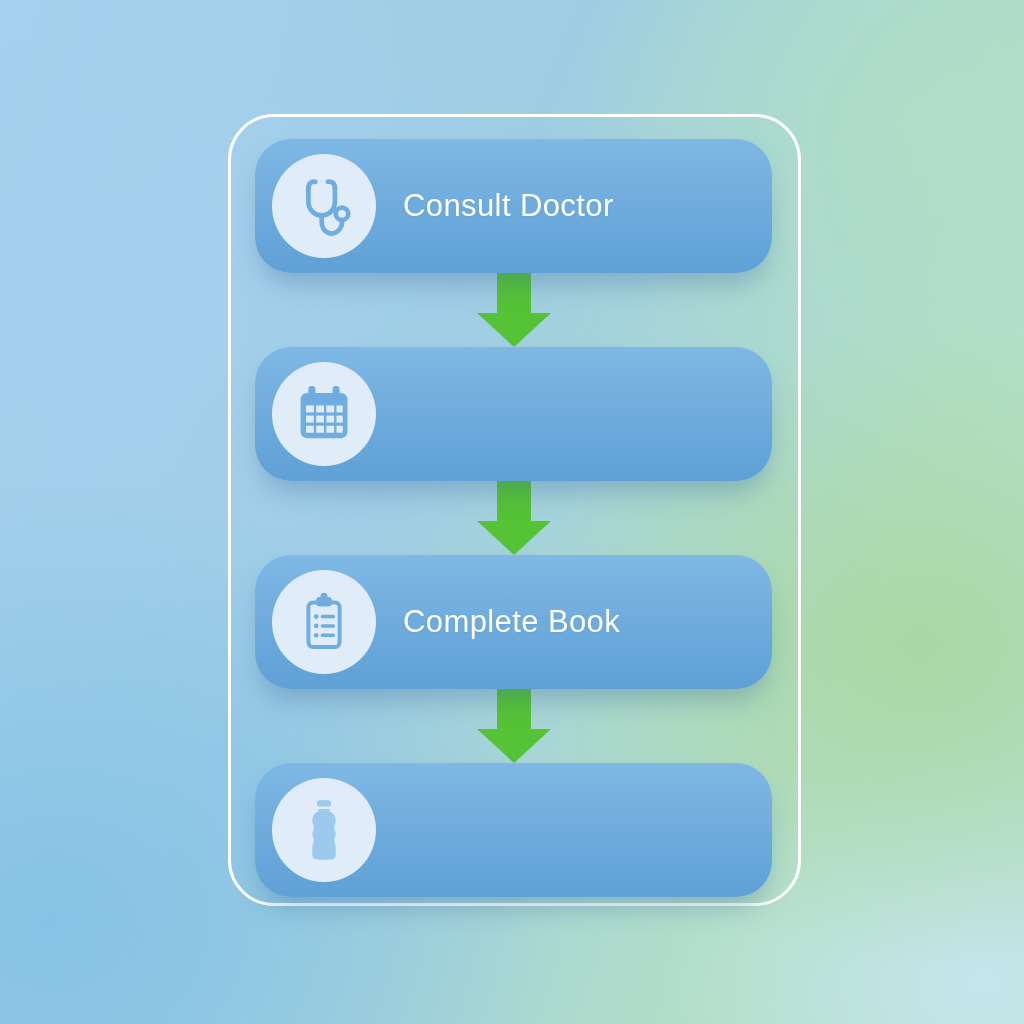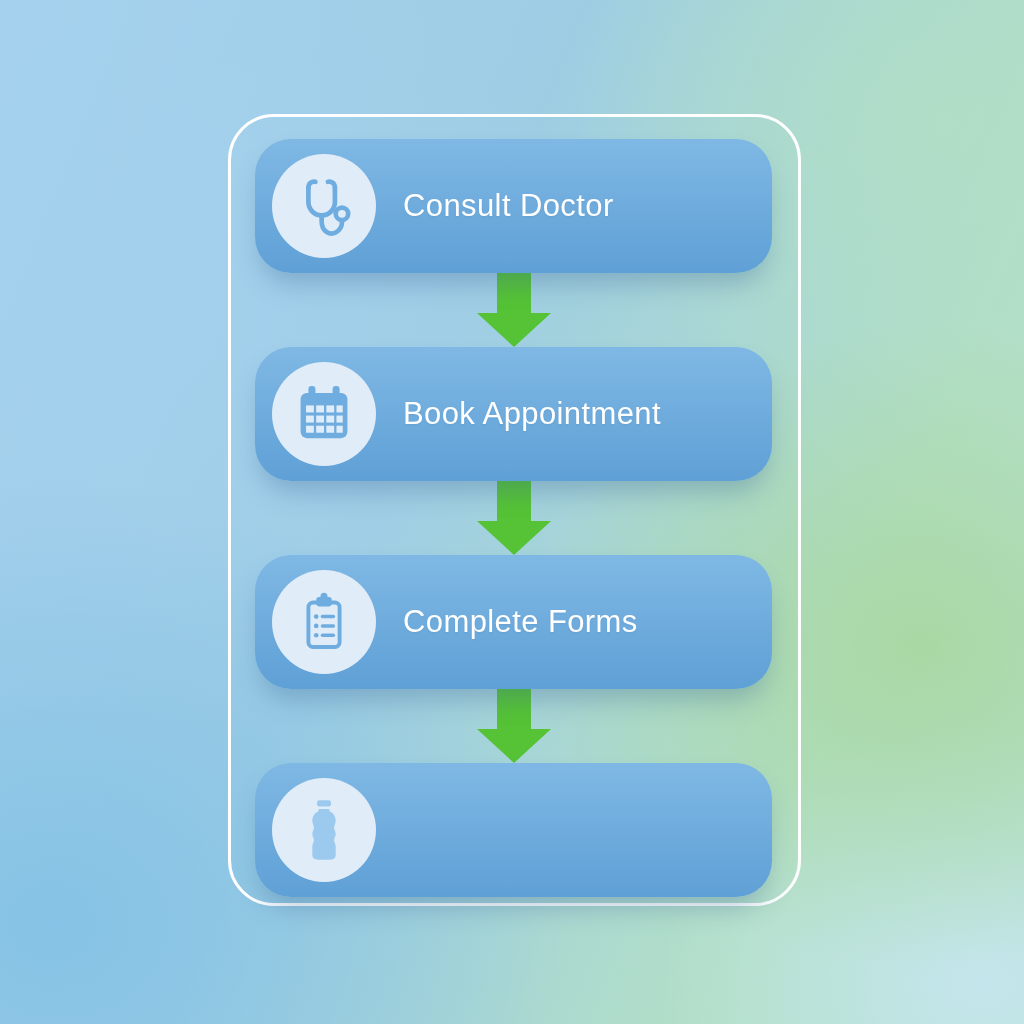--- a/index.html
+++ b/index.html
@@ -98,21 +98,20 @@
         <rect class="hole" x="27" y="52" width="10" height="9"></rect>
         <rect class="hole" x="40" y="52" width="10" height="9"></rect>
         <rect class="hole" x="53" y="52" width="10" height="9"></rect>
         <rect class="hole" x="66" y="52" width="8" height="9"></rect>
         <rect class="hole" x="27" y="65" width="10" height="9"></rect>
         <rect class="hole" x="40" y="65" width="10" height="9"></rect>
         <rect class="hole" x="53" y="65" width="10" height="9"></rect>
         <rect class="hole" x="66" y="65" width="8" height="9"></rect>
       </svg>
     </div>
-    <div class="label">Book Appointment</div>
   </div>
 
   <div class="arrow">
     <div class="shaft"></div>
     <div class="head"></div>
   </div>
 
   <div class="card">
     <div class="icon-circle">
       <svg viewBox="0 0 100 100" aria-hidden="true">
@@ -120,21 +119,21 @@
         <rect class="fill-glyph" x="40" y="18" width="20" height="12" rx="4"></rect>
         <circle class="fill-glyph" cx="50" cy="17" r="4.5"></circle>
         <circle class="fill-glyph" cx="40" cy="43" r="3"></circle>
         <path class="stroke-glyph" d="M48 43 h14" style="stroke-width:4.5"></path>
         <circle class="fill-glyph" cx="40" cy="55" r="3"></circle>
         <path class="stroke-glyph" d="M48 55 h14" style="stroke-width:4.5"></path>
         <circle class="fill-glyph" cx="40" cy="67" r="3"></circle>
         <path class="stroke-glyph" d="M48 67 h14" style="stroke-width:4.5"></path>
       </svg>
     </div>
-    <div class="label">Complete Forms</div>
+    <div class="label">Complete Book</div>
   </div>
 
   <div class="arrow">
     <div class="shaft"></div>
     <div class="head"></div>
   </div>
 
   <div class="card">
     <div class="icon-circle">
       <svg viewBox="0 0 100 100" aria-hidden="true">

